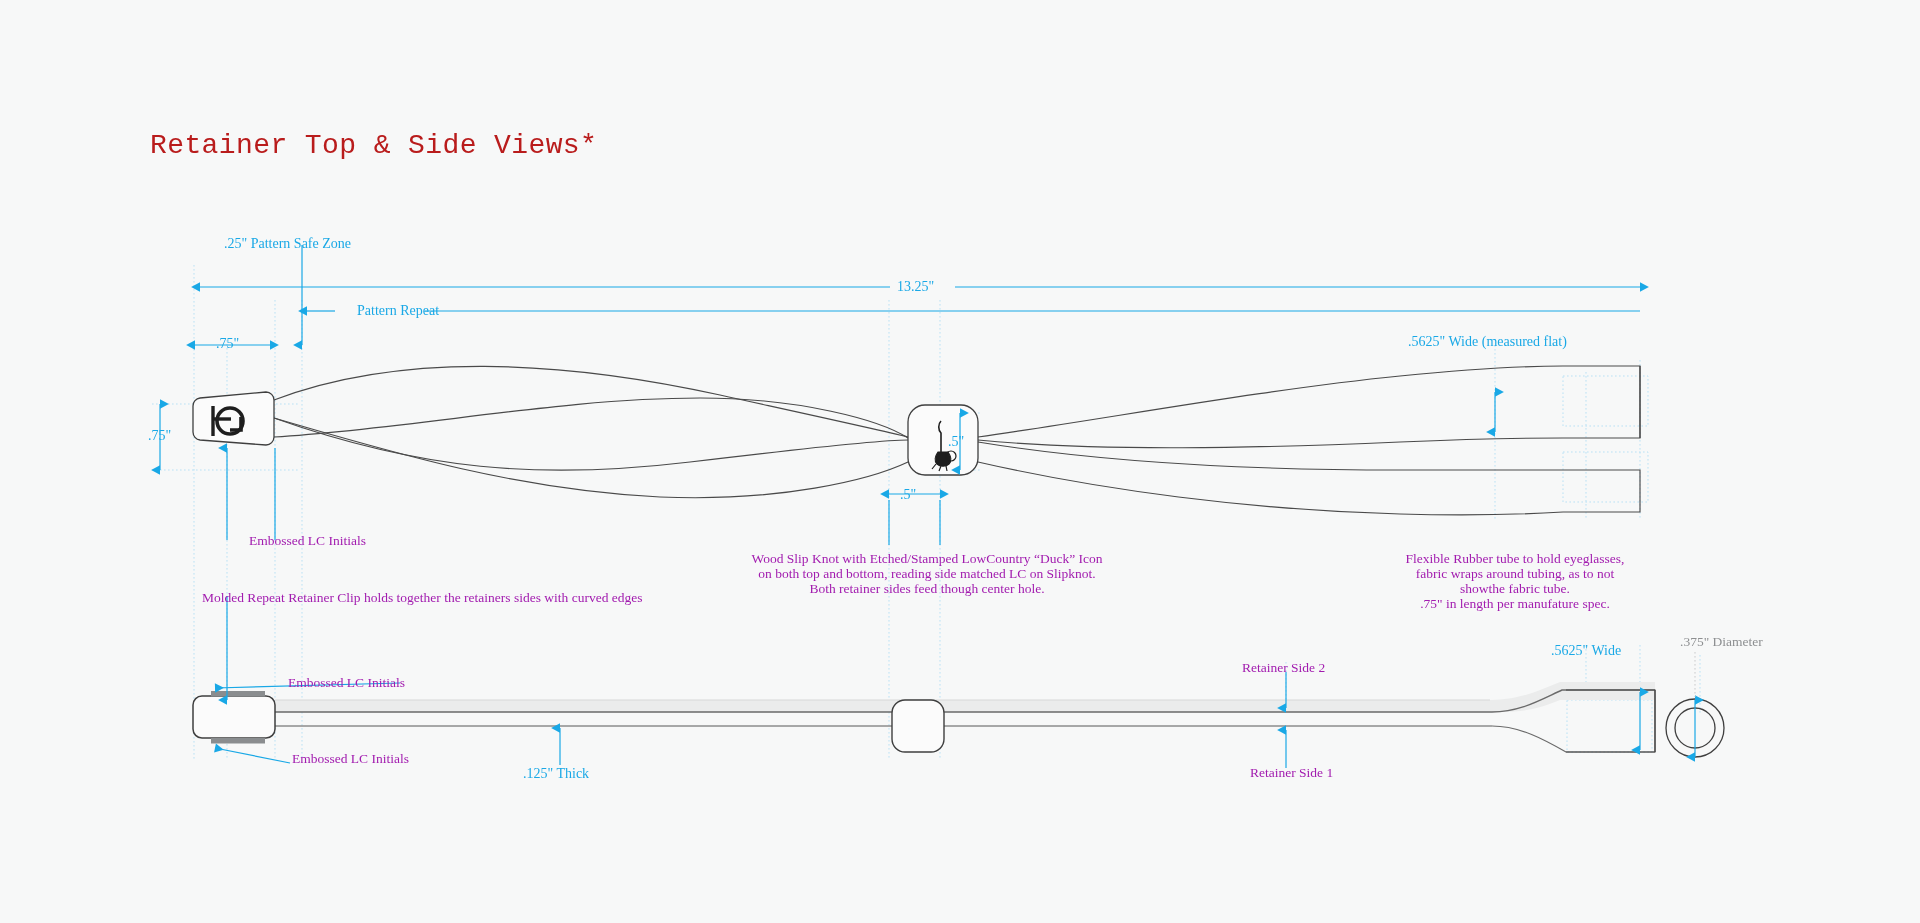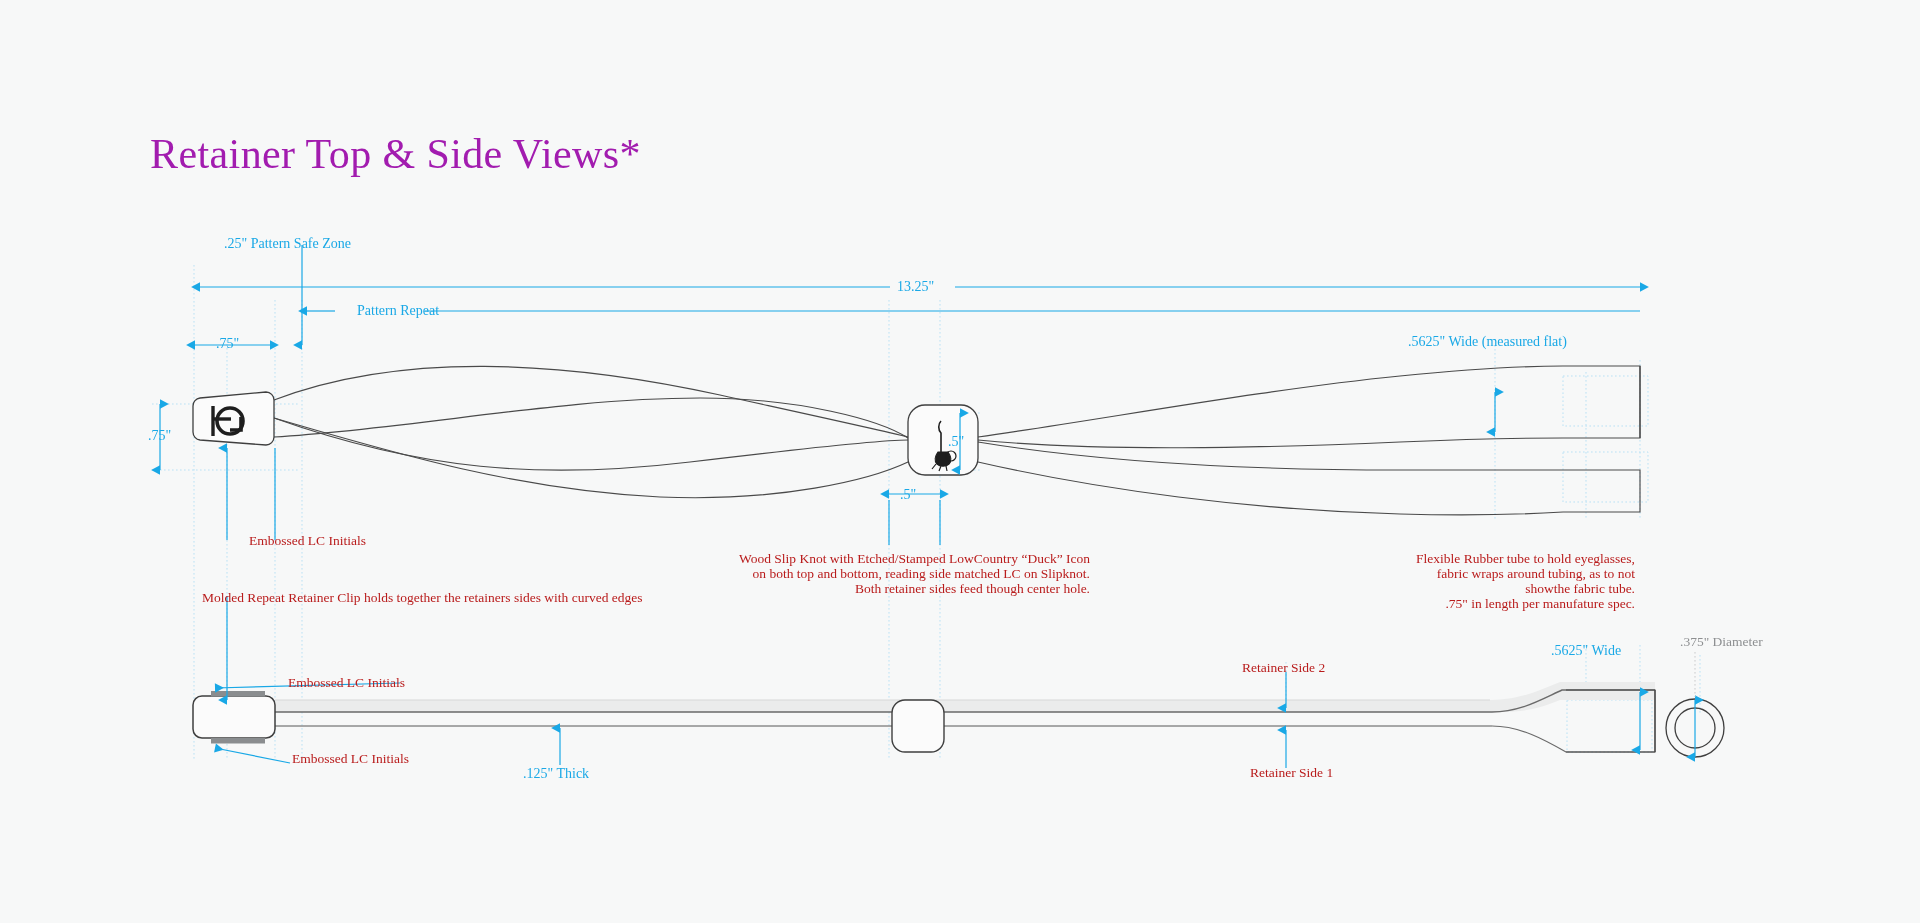--- a/index.html
+++ b/index.html
@@ -8,32 +8,32 @@
     width:1920px;height:923px;
     background:#f7f8f8;
     font-family:"Liberation Serif", serif;
     overflow:hidden;
     position:relative;
   }
   #stage{position:absolute;inset:0;}
   .page-title{
     position:absolute;
     left:150px; top:130px;
-    font-family:Liberation Serif, serif;
-    font-size:42px;
+    font-family:Liberation Mono, monospace;
+    font-size:28px;
     font-weight:400;
-    color:#a21caf;
+    color:#b91c1c;
     letter-spacing:0.4px;
     white-space:nowrap;
   }
   svg#drawing{position:absolute;left:0;top:0;width:1920px;height:923px;}
   .note{
     position:absolute;
     font-family:"Liberation Serif", serif;
-    color:#b91c1c;
+    color:#a21caf;
     font-size:13.5px;
     line-height:15px;
     white-space:nowrap;
   }
   .note.center{text-align:center;}
   .note.gray{color:#8d8f91;}
   .dim-label{
     position:absolute;
     font-family:"Liberation Serif", serif;
     color:#19a8e6;
@@ -226,27 +226,27 @@
   <div class="dim-label" style="left:1551px;top:643px;">.5625" Wide</div>
 
   <div class="note gray" style="left:1680px;top:634px;">.375" Diameter</div>
 
   <div class="dim-label" style="left:523px;top:766px;">.125" Thick</div>
 
   <div class="note" style="left:249px;top:533px;">Embossed LC Initials</div>
 
   <div class="note" style="left:202px;top:590px;">Molded Repeat Retainer Clip holds together the retainers sides with curved edges</div>
 
-  <div class="note center" style="left:710px;top:551px;width:380px;text-align:right;">
+  <div class="note center" style="left:737px;top:551px;width:380px;">
     <div>Wood Slip Knot with Etched/Stamped LowCountry “Duck” Icon</div>
     <div>on both top and bottom, reading side matched LC on Slipknot.</div>
     <div>Both retainer sides feed though center hole.</div>
   </div>
 
-  <div class="note center" style="left:1395px;top:551px;width:240px;text-align:right;">
+  <div class="note center" style="left:1395px;top:551px;width:240px;">
     <div>Flexible Rubber tube to hold eyeglasses,</div>
     <div>fabric wraps around tubing, as to not</div>
     <div>showthe fabric tube.</div>
     <div>.75" in length per manufature spec.</div>
   </div>
 
   <div class="note" style="left:288px;top:675px;">Embossed LC Initials</div>
 
   <div class="note" style="left:292px;top:751px;">Embossed LC Initials</div>
 

